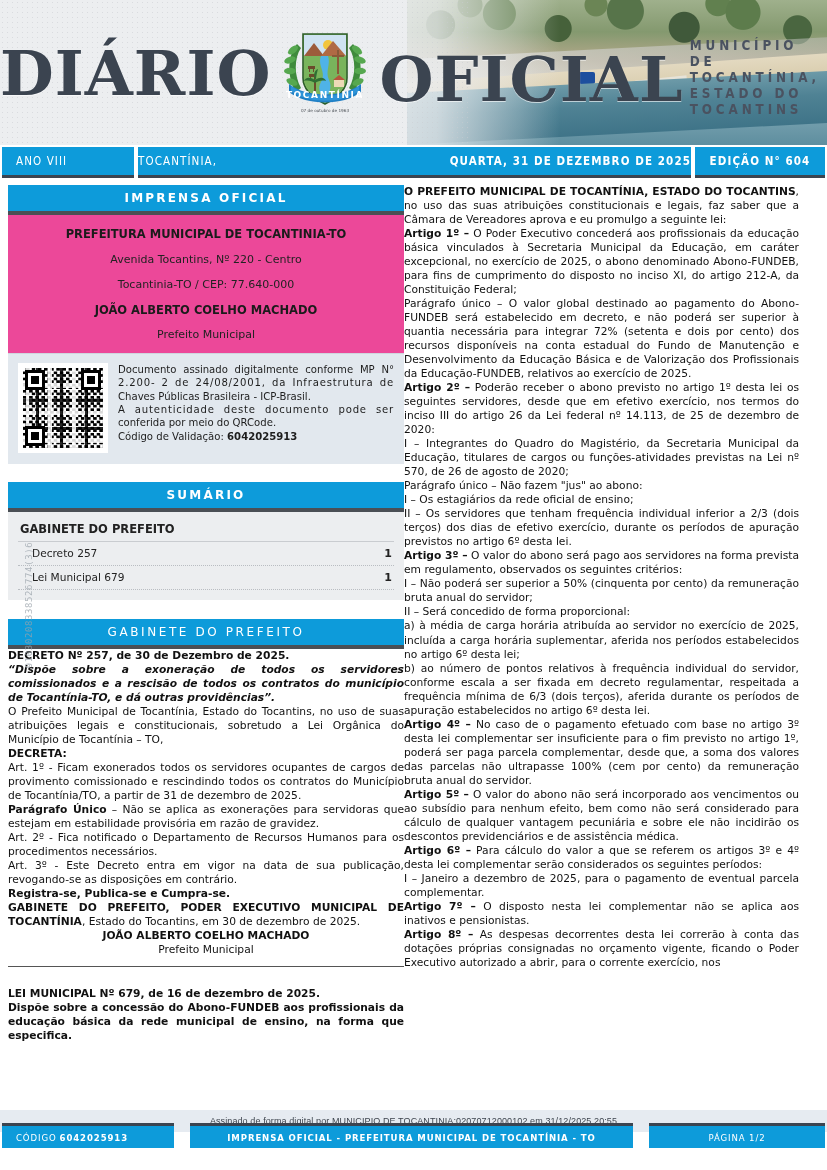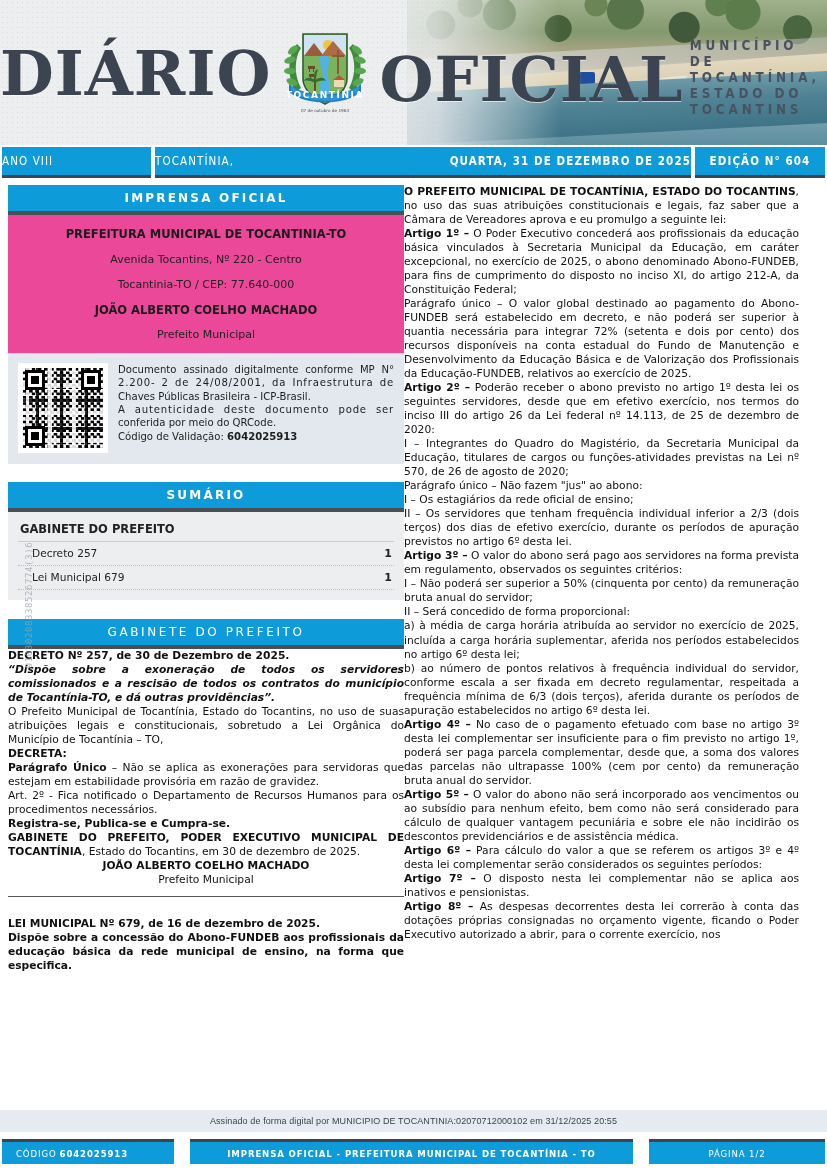--- a/index.html
+++ b/index.html
@@ -148,21 +148,21 @@
     display: flex; align-items: center;
     font-family: "DejaVu Sans Condensed", "DejaVu Sans", sans-serif;
     font-size: 11.5px;
     letter-spacing: 1.1px;
     position: relative;
   }
   .datebar > div::after {
     content:""; position:absolute; left:0; right:0; bottom:-3px; height:3px;
     background:#3b4450;
   }
-  .db-ano { width: 149px; justify-content: flex-start; padding-left: 0; }
+  .db-ano { width: 132px; justify-content: flex-start; padding-left: 14px; }
   .db-center { flex: 1; justify-content: space-between; }
   .db-center .strong { font-weight: 700; margin-left: 4px; }
   .db-ed { width: 130px; justify-content: center; font-weight: 700; }
 
   
   .content {
     position: relative;
     display: flex;
     padding: 10px 8px 0 8px;
     height: 905px;
@@ -294,21 +294,21 @@
     background: #e6ebf1;
     display: flex; align-items: center; justify-content: center;
     font-size: 9px; color: #3d444d;
     font-family: "Liberation Sans", sans-serif;
     letter-spacing: .1px;
   }
 
   
   .footer {
     position: absolute;
-    left: 0; right: 0; bottom: 0;
+    left: 0; right: 0; bottom: 16px;
     height: 36px;
     display: flex; gap: 16px;
     padding: 8px 2px 6px;
     align-items: stretch;
   }
   .footer > div {
     background: #0d9bda; color: #fff;
     display: flex; align-items: center;
     font-family: "DejaVu Sans Condensed", "DejaVu Sans", sans-serif;
     font-size: 9.5px;
@@ -472,22 +472,24 @@
 
       <div class="gab-wrap">
         <div class="sec-head thin">GABINETE DO PREFEITO</div>
       </div>
 
       <div class="doc lead">
         <p class="b">DECRETO Nº 257, de 30 de Dezembro de 2025.</p>
         <p class="bi">“Dispõe sobre a exoneração de todos os servidores comissionados e a rescisão de todos os contratos do município de Tocantínia-TO, e dá outras providências”.</p>
         <p>O Prefeito Municipal de Tocantínia, Estado do Tocantins, no uso de suas atribuições legais e constitucionais, sobretudo a Lei Orgânica do Município de Tocantínia – TO,</p>
         <p class="b">DECRETA:</p>
+        <p>Art. 1º - Ficam exonerados todos os servidores ocupantes de cargos de provimento comissionado e rescindindo todos os contratos do Município de Tocantínia/TO, a partir de 31 de dezembro de 2025.</p>
         <p><span class="b">Parágrafo Único</span><span> – Não se aplica as exonerações para servidoras que estejam em estabilidade provisória em razão de gravidez.</span></p>
         <p>Art. 2º - Fica notificado o Departamento de Recursos Humanos para os procedimentos necessários.</p>
+        <p>Art. 3º - Este Decreto entra em vigor na data de sua publicação, revogando-se as disposições em contrário.</p>
         <p class="b">Registra-se, Publica-se e Cumpra-se.</p>
         <p><span class="b">GABINETE DO PREFEITO, PODER EXECUTIVO MUNICIPAL DE TOCANTÍNIA</span><span>, Estado do Tocantins, em 30 de dezembro de 2025.</span></p>
         <p class="center b">JOÃO ALBERTO COELHO MACHADO</p>
         <p class="center">Prefeito Municipal</p>
         <hr class="hr">
         <div class="spacer"></div>
         <p class="b">LEI MUNICIPAL Nº 679, de 16 de dezembro de 2025.</p>
         <p class="b">Dispõe sobre a concessão do Abono-FUNDEB aos profissionais da educação básica da rede municipal de ensino, na forma que especifica.</p>
       </div>
     </div>
@@ -503,20 +505,21 @@
       <p><span class="b"></span><span>I – Os estagiários da rede oficial de ensino;</span></p>
       <p><span class="b"></span><span>II – Os servidores que tenham frequência individual inferior a 2/3 (dois terços) dos dias de efetivo exercício, durante os períodos de apuração previstos no artigo 6º desta lei.</span></p>
       <p><span class="b">Artigo 3º –</span><span> O valor do abono será pago aos servidores na forma prevista em regulamento, observados os seguintes critérios:</span></p>
       <p><span class="b"></span><span>I – Não poderá ser superior a 50% (cinquenta por cento) da remuneração bruta anual do servidor;</span></p>
       <p><span class="b"></span><span>II – Será concedido de forma proporcional:</span></p>
       <p><span class="b"></span><span>a) à média de carga horária atribuída ao servidor no exercício de 2025, incluída a carga horária suplementar, aferida nos períodos estabelecidos no artigo 6º desta lei;</span></p>
       <p><span class="b"></span><span>b) ao número de pontos relativos à frequência individual do servidor, conforme escala a ser fixada em decreto regulamentar, respeitada a frequência mínima de 6/3 (dois terços), aferida durante os períodos de apuração estabelecidos no artigo 6º desta lei.</span></p>
       <p><span class="b">Artigo 4º –</span><span> No caso de o pagamento efetuado com base no artigo 3º desta lei complementar ser insuficiente para o fim previsto no artigo 1º, poderá ser paga parcela complementar, desde que, a soma dos valores das parcelas não ultrapasse 100% (cem por cento) da remuneração bruta anual do servidor.</span></p>
       <p><span class="b">Artigo 5º –</span><span> O valor do abono não será incorporado aos vencimentos ou ao subsídio para nenhum efeito, bem como não será considerado para cálculo de qualquer vantagem pecuniária e sobre ele não incidirão os descontos previdenciários e de assistência médica.</span></p>
       <p><span class="b">Artigo 6º –</span><span> Para cálculo do valor a que se referem os artigos 3º e 4º desta lei complementar serão considerados os seguintes períodos:</span></p>
+      <p><span class="b"></span><span>I – Janeiro a dezembro de 2025, para o pagamento de eventual parcela complementar.</span></p>
       <p><span class="b">Artigo 7º –</span><span> O disposto nesta lei complementar não se aplica aos inativos e pensionistas.</span></p>
       <p><span class="b">Artigo 8º –</span><span> As despesas decorrentes desta lei correrão à conta das dotações próprias consignadas no orçamento vigente, ficando o Poder Executivo autorizado a abrir, para o corrente exercício, nos</span></p>
     </div>
   </div>
 
   <div class="watermark">91030208338526774(3)6</div>
 
   <div class="sigstrip">Assinado de forma digital por MUNICIPIO DE TOCANTINIA:02070712000102 em 31/12/2025 20:55</div>
 
   <div class="footer">

